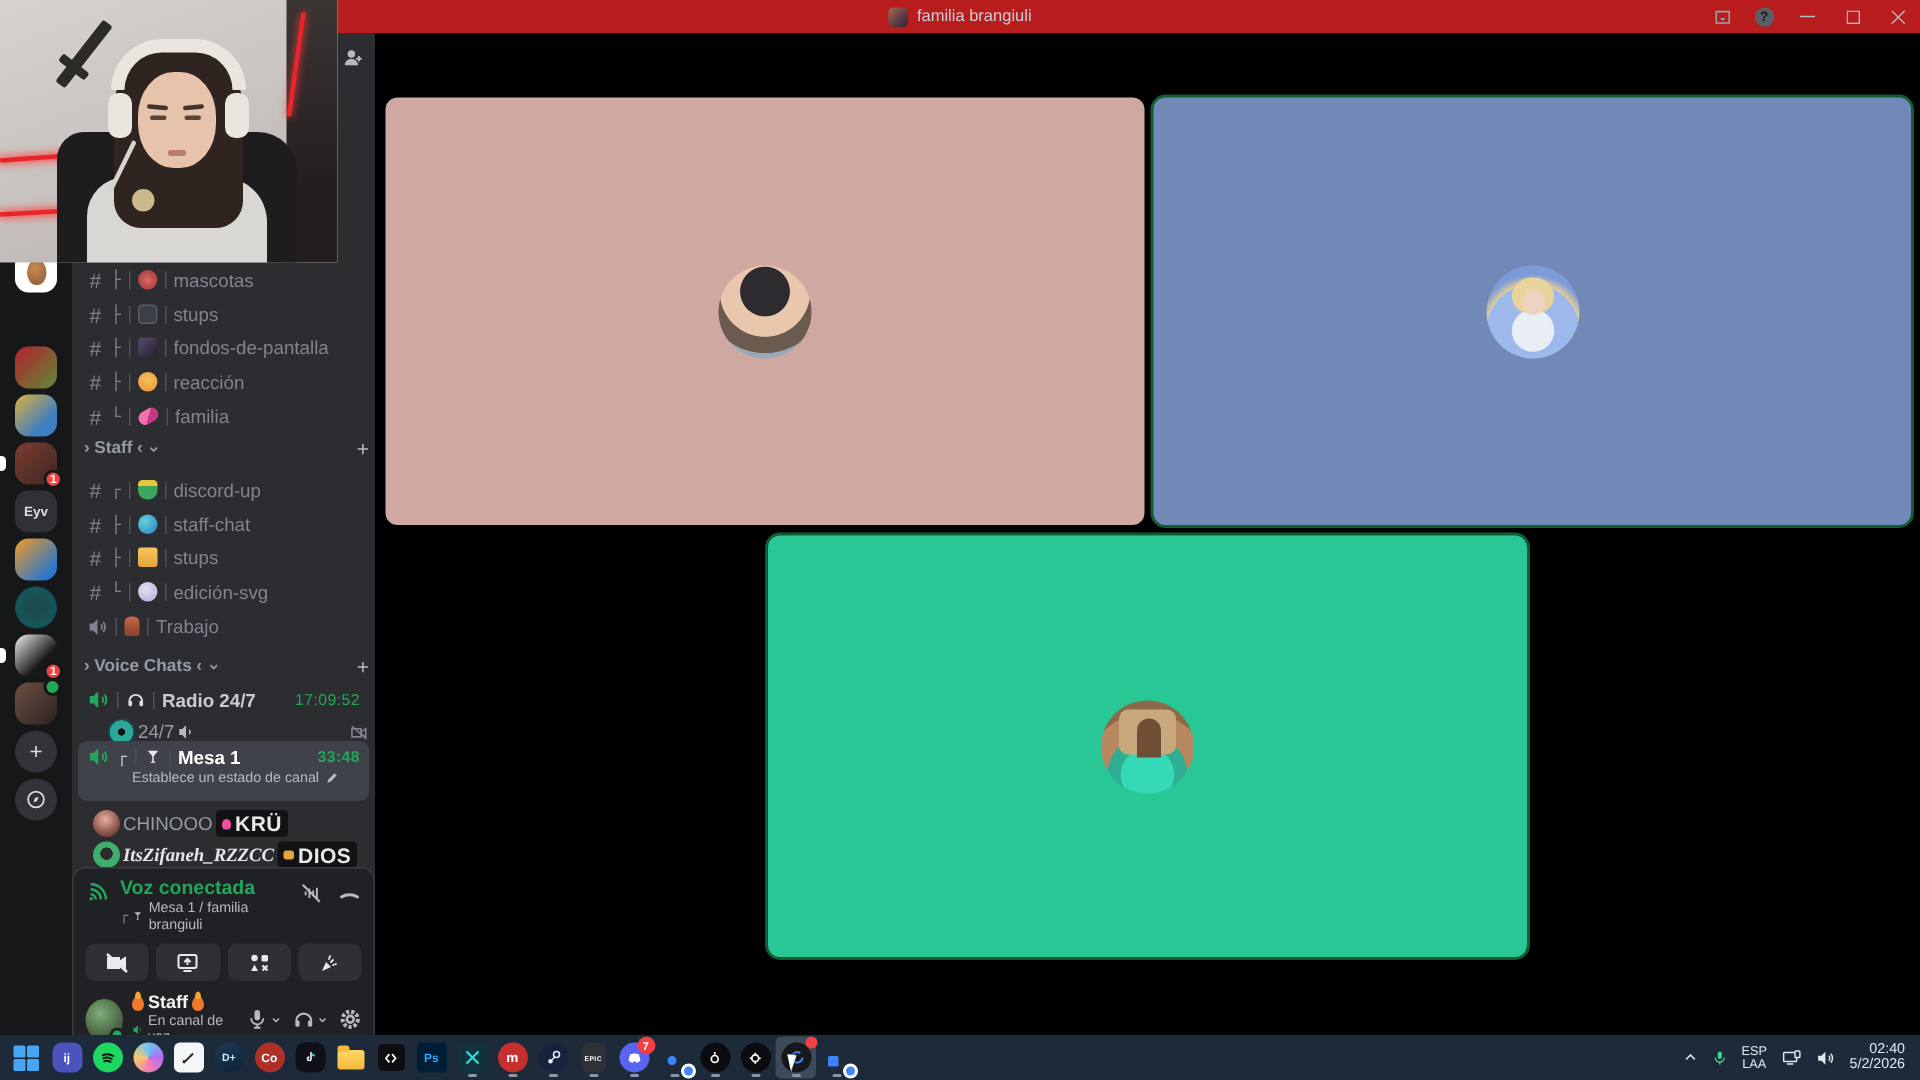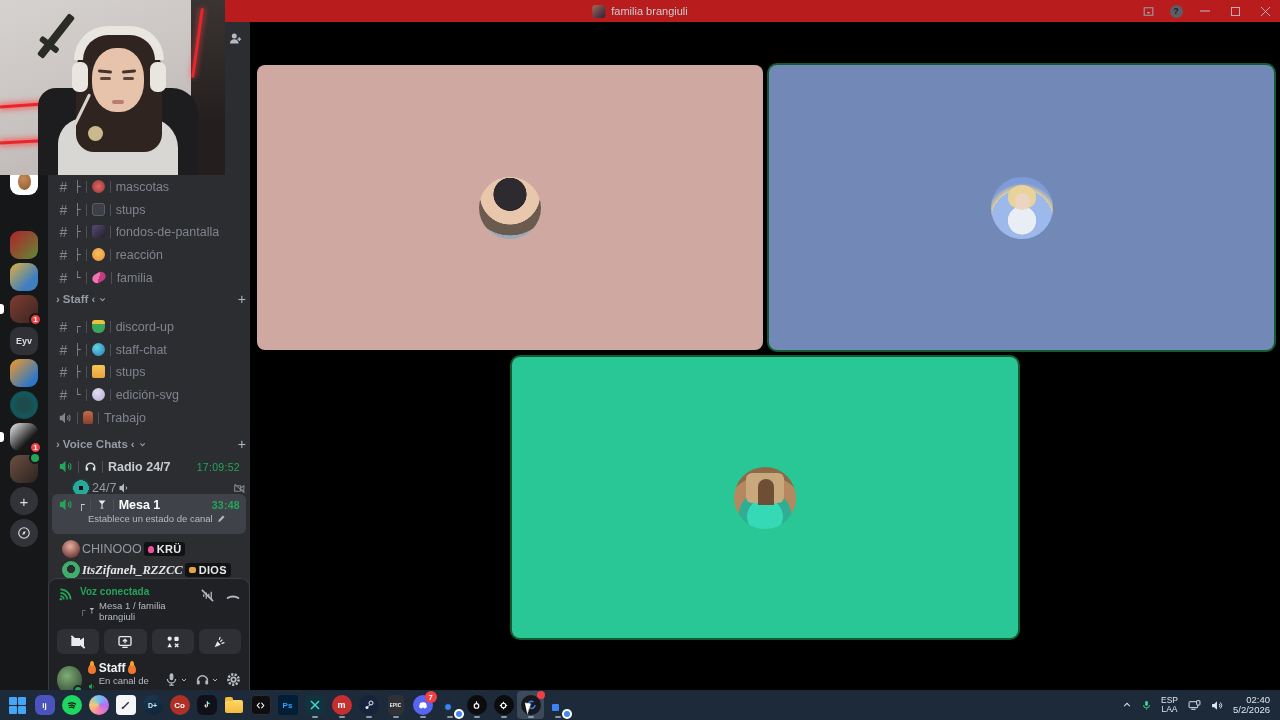--- a/index.html
+++ b/index.html
@@ -34,25 +34,25 @@
   .tree{font-family:"DejaVu Sans Mono",monospace;font-size:11px;color:#80848e;}
   .div{width:1px;height:12px;background:#4e5058;}
   .cico{width:13px;height:13px;border-radius:3px;flex:0 0 auto;}
   .cname{white-space:nowrap;overflow:hidden;text-overflow:ellipsis;}
   .timer{margin-left:auto;color:#23a55a;font-size:10.5px;letter-spacing:.3px;}
   .mesa{position:absolute;left:4px;right:4px;top:472px;height:40px;background:#404249;border-radius:6px;padding:3px 6px;}
   .mesa .l1{display:flex;align-items:center;gap:5px;color:#fff;font-size:12.5px;font-weight:700;}
   .mesa .l2{display:flex;align-items:center;gap:4px;padding-left:30px;color:#b5bac1;font-size:9.5px;margin-top:1px;}
   .mrow{position:absolute;left:14px;right:4px;height:20px;display:flex;align-items:center;gap:2px;color:#949ba4;font-size:12.5px;}
   .av18{width:18px;height:18px;border-radius:50%;flex:0 0 auto;}
-  .bpill{display:flex;align-items:center;gap:3px;background:#111214;border-radius:3px;padding:1px 4px;font-size:11px;font-weight:800;color:#e6e8ea;letter-spacing:.3px;}
+  .bpill{display:flex;align-items:center;gap:3px;background:#111214;border-radius:3px;padding:1px 4px;font-size:14px;font-weight:800;color:#e6e8ea;letter-spacing:.3px;}
   
   .vpanel{position:absolute;left:0;right:0;top:556px;bottom:0;background:#1f2124;border:1px solid #3b3d44;border-bottom:none;border-radius:9px 9px 0 0;padding:6px 8px;}
   .vp-top{display:flex;align-items:flex-start;}
-  .vp-status{color:#23a55a;font-size:10px;font-weight:700;line-height:14px;}
+  .vp-status{color:#23a55a;font-size:13px;font-weight:700;line-height:14px;}
   .vp-loc{display:flex;align-items:center;gap:3px;color:#b5bac1;font-size:9.5px;margin-top:1px;}
   .vp-acts{margin-left:auto;display:flex;gap:10px;color:#b5bac1;padding-top:3px;}
   .vp-btns{display:flex;gap:5px;margin-top:7px;}
   .vbtn{flex:1;height:25px;border-radius:6px;background:#2e3035;display:flex;align-items:center;justify-content:center;color:#e8eaec;}
   .vp-user{display:flex;align-items:center;gap:6px;margin-top:8px;}
   .uav{position:relative;width:28px;height:28px;border-radius:50%;background:radial-gradient(circle at 40% 35%,#7fae77,#4e6b4a 55%,#2c3a2b);}
   .uav .st{position:absolute;right:-1px;bottom:-1px;width:10px;height:10px;border-radius:50%;background:#23a55a;border:2px solid #1f2124;}
   .uname{display:flex;align-items:center;gap:3px;color:#f2f3f5;font-size:12px;font-weight:700;line-height:13px;}
   .ustat{display:flex;align-items:center;gap:3px;color:#b5bac1;font-size:9.5px;}
   .flame{width:8px;height:10px;background:#f0772b;border-radius:50% 50% 50% 50%/60% 60% 40% 40%;position:relative;}

